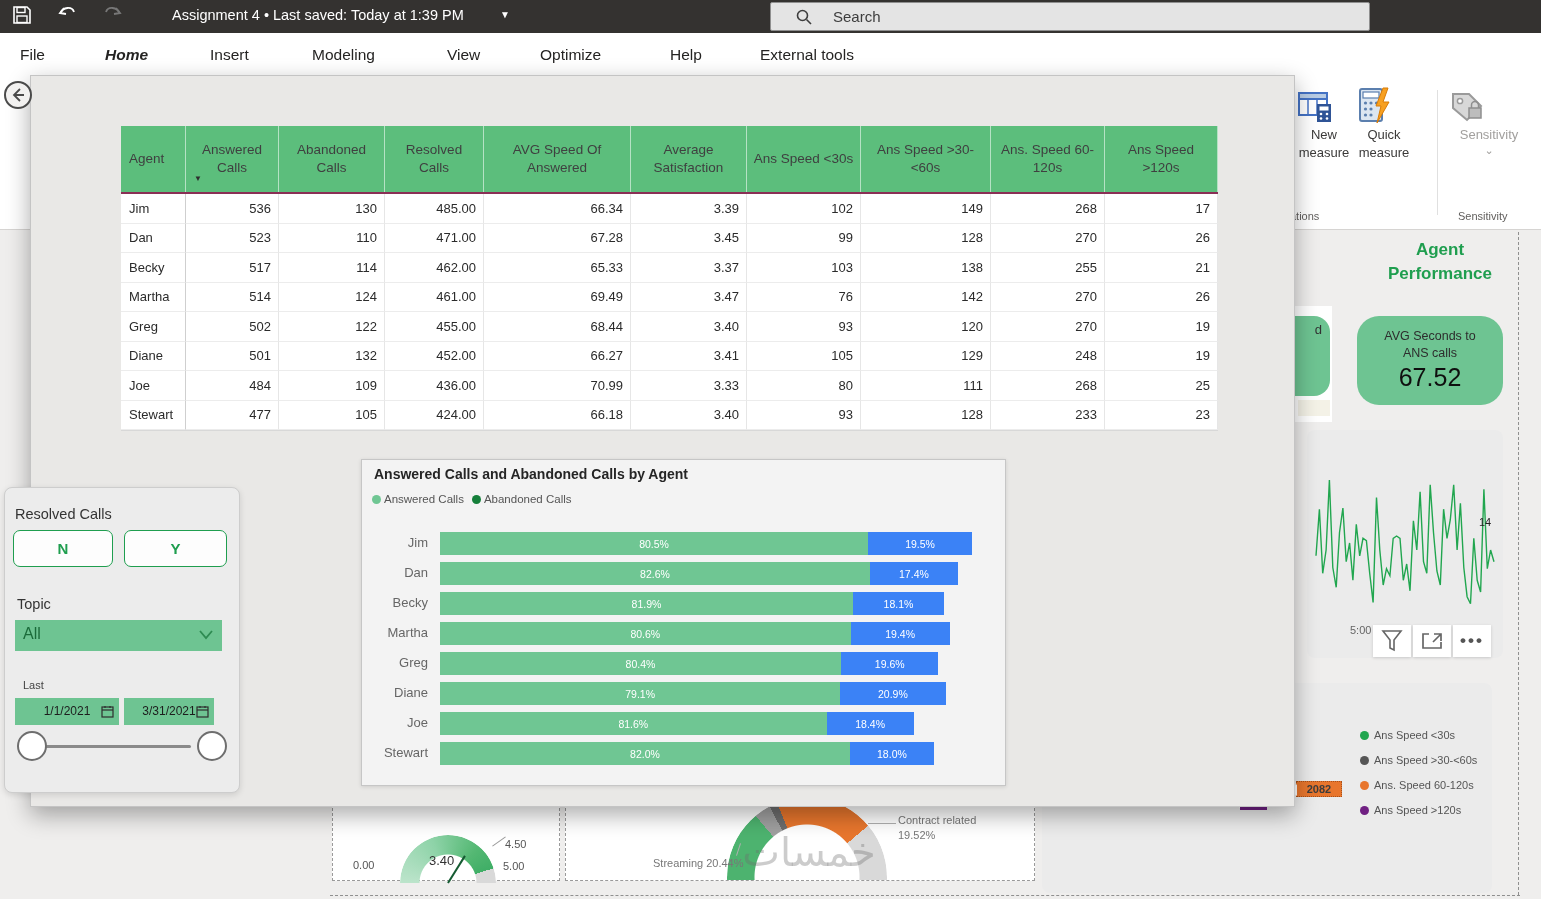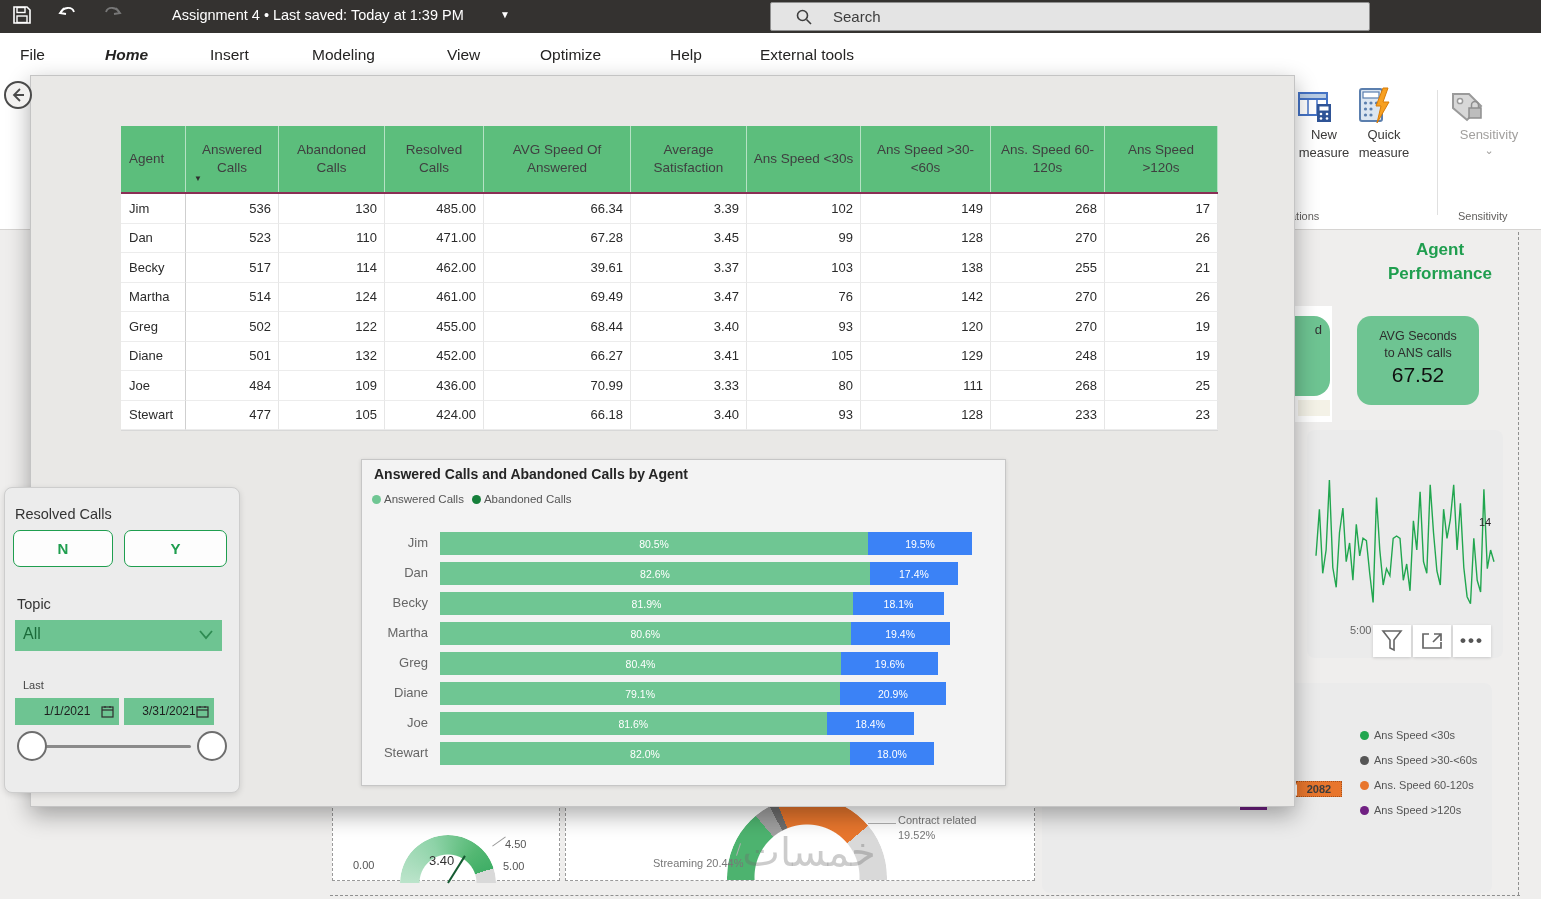--- a/index.html
+++ b/index.html
@@ -27,23 +27,23 @@
   .rb-label.dis { color:#a19f9d; }
   .rb-sep { position:absolute; left:1437px; top:12px; width:1px; height:125px; background:#e0e0e0; }
   .rb-group-label { position:absolute; top:132px; font-size:11px; color:#605e5c; }
   .rb-chev { font-size:11px; color:#a19f9d; }
 
   
   .canvas { position:absolute; left:0; top:230px; width:1541px; height:669px; background:#efeeed; z-index:1; }
 
   .panel-title { position:absolute; left:1378px; top:8px; width:124px; text-align:center; color:#1f9e4f; font-weight:bold; font-size:17px; line-height:24px; }
 
-  .kpi-card { position:absolute; left:1357px; top:86px; width:122px; height:89px; background:#6ec492; border-radius:14px; text-align:center; cursor:pointer; }
+  .kpi-card { position:absolute; left:1357px; top:86px; width:146px; height:89px; background:#6ec492; border-radius:22px; text-align:center; cursor:pointer; }
   .kpi-label { margin-top:12px; font-size:12.5px; color:#2d2d2d; line-height:17px; padding:0 16px; }
-  .kpi-value { font-size:21px; color:#0f0f0f; margin-top:1px; }
+  .kpi-value { font-size:25px; color:#0f0f0f; margin-top:1px; }
 
   .partial-card { position:absolute; left:1278px; top:76px; width:54px; height:116px; background:#fff; }
   .partial-green { position:absolute; left:0; top:10px; width:52px; height:80px; background:#6ec492; border-radius:0 16px 16px 0; }
   .partial-green span { position:absolute; right:8px; top:6px; font-size:13px; color:#333; }
   .partial-cream { position:absolute; left:20px; top:94px; width:32px; height:16px; background:#f4f2e7; }
 
   .spark-card { position:absolute; left:1307px; top:200px; width:196px; height:228px; background:#ebebeb; border-radius:8px; }
   .spark-last { position:absolute; left:172px; top:86px; font-size:11px; font-weight:normal; color:#1f1f1f; }
   .spark-time { position:absolute; left:43px; top:194px; font-size:11px; color:#666; }
   .hover-tile { position:absolute; top:395px; width:38px; height:32px; background:#fff; box-shadow:0 1px 3px rgba(0,0,0,.15); display:flex; align-items:center; justify-content:center; cursor:pointer; }
@@ -405,21 +405,21 @@
             <div class="td num" style="width: 114px;">99</div>
             <div class="td num" style="width: 130px;">128</div>
             <div class="td num" style="width: 114px;">270</div>
             <div class="td num" style="width: 113px;">26</div>
           </div>
           <div class="tr">
             <div class="td name" style="width: 65px;">Becky</div>
             <div class="td num" style="width: 93px;">517</div>
             <div class="td num" style="width: 106px;">114</div>
             <div class="td num" style="width: 99px;">462.00</div>
-            <div class="td num" style="width: 147px;">39.61</div>
+            <div class="td num" style="width: 147px;">65.33</div>
             <div class="td num" style="width: 116px;">3.37</div>
             <div class="td num" style="width: 114px;">103</div>
             <div class="td num" style="width: 130px;">138</div>
             <div class="td num" style="width: 114px;">255</div>
             <div class="td num" style="width: 113px;">21</div>
           </div>
           <div class="tr">
             <div class="td name" style="width: 65px;">Martha</div>
             <div class="td num" style="width: 93px;">514</div>
             <div class="td num" style="width: 106px;">124</div>

